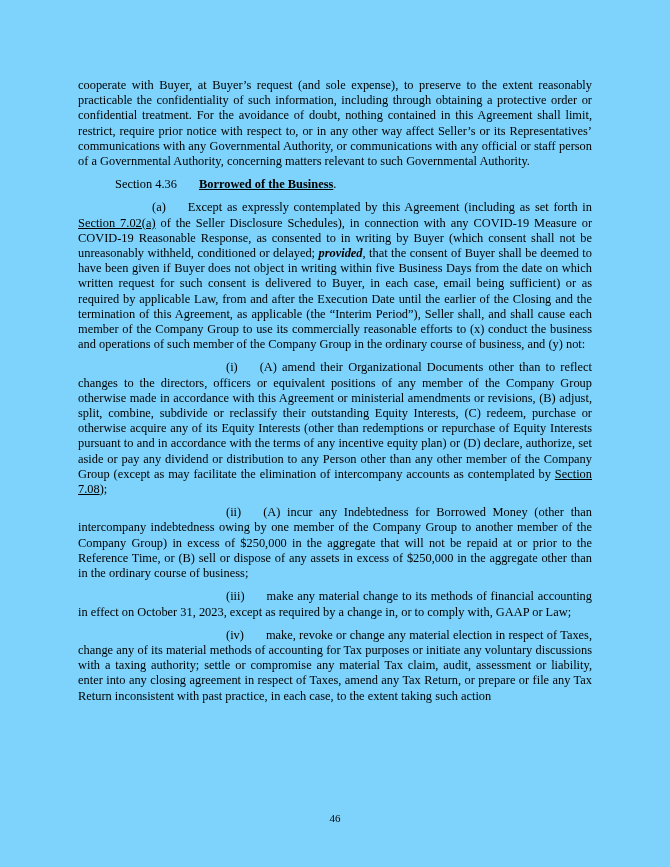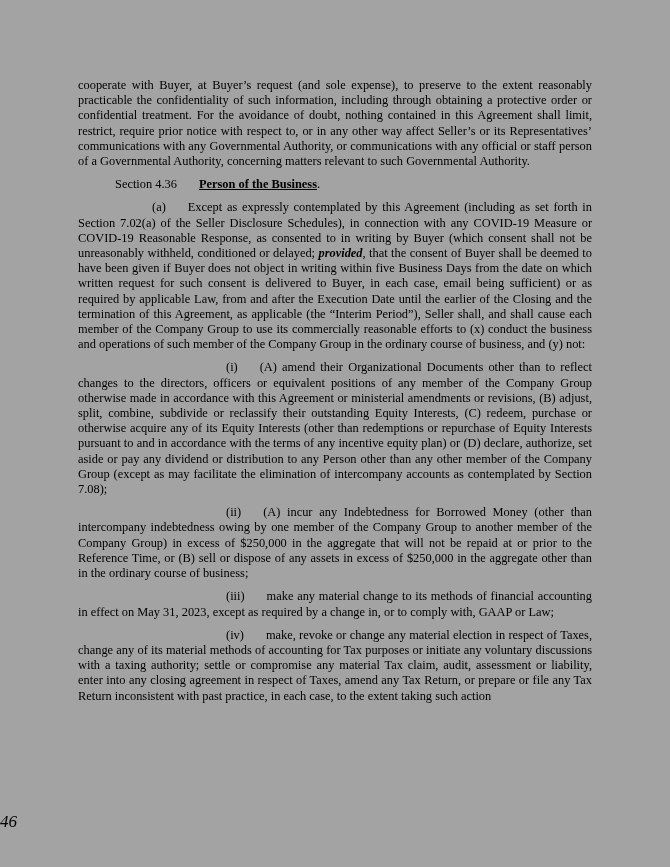--- a/index.html
+++ b/index.html
@@ -2,58 +2,58 @@
 <html><head>
 <meta charset="utf-8">
 <style>
   * { margin: 0; padding: 0; box-sizing: border-box; }
   html, body { background: #ffffff; }
   .page {
     position: relative;
     width: 670px;
     height: 867px;
     margin: 0 auto;
-    background: #a3a3a3;
+    background: #7dd3fc;
     font-family: "Liberation Serif", serif;
     font-size: 12.4px;
     color: #000000;
     overflow: hidden;
   }
   .content {
     position: absolute;
     left: 78px;
     right: 78px;
     top: 78px;
   }
   .para {
     text-align: justify;
     line-height: 15.2px;
     margin-bottom: 8px;
   }
-  .run-u  { }
+  .run-u  { text-decoration: underline; }
   .run-b  { font-weight: normal; }
   .run-i  { font-style: italic; font-weight: bold; }
   .run-bu { font-weight: bold; text-decoration: underline; }
   .run-tab { display: inline-block; width: 22px; }
   .footer {
     position: absolute;
     left: 0;
     right: 0;
     top: 812px;
-    font-size: 17px;
-    font-style: italic;
+    text-align: center;
+    font-size: 11px;
   }
 </style>
 </head>
 <body>
 
 <div class="page">
   <div class="content" id="doc-body">
       <p class="para"><span>cooperate with Buyer, at Buyer’s request (and sole expense), to preserve to the extent reasonably practicable the confidentiality of such information, including through obtaining a protective order or confidential treatment. For the avoidance of doubt, nothing contained in this Agreement shall limit, restrict, require prior notice with respect to, or in any other way affect Seller’s or its Representatives’ communications with any Governmental Authority, or communications with any official or staff person of a Governmental Authority, concerning matters relevant to such Governmental Authority.</span></p>
-      <p class="para" style="text-indent: 37px;"><span>Section 4.36</span><span class="run-tab"></span><span class="run-bu">Person of the Business</span><span>.</span></p>
+      <p class="para" style="text-indent: 37px;"><span>Section 4.36</span><span class="run-tab"></span><span class="run-bu">Borrowed of the Business</span><span>.</span></p>
       <p class="para" style="text-indent: 74px;"><span>(a)</span><span class="run-tab"></span><span>Except as expressly contemplated by this Agreement (including as set forth in </span><span class="run-u">Section 7.02(a)</span><span> of the Seller Disclosure Schedules), in connection with any COVID-19 Measure or COVID-19 Reasonable Response, as consented to in writing by Buyer (which consent shall not be unreasonably withheld, conditioned or delayed; </span><span class="run-i">provided</span><span>, that the consent of Buyer shall be deemed to have been given if Buyer does not object in writing within five Business Days from the date on which written request for such consent is delivered to Buyer, in each case, email being sufficient) or as required by applicable Law, from and after the Execution Date until the earlier of the Closing and the termination of this Agreement, as applicable (the “</span><span class="run-b">Interim Period</span><span>”), Seller shall, and shall cause each member of the Company Group to use its commercially reasonable efforts to (x) conduct the business and operations of such member of the Company Group in the ordinary course of business, and (y) not:</span></p>
       <p class="para" style="text-indent: 148px;"><span>(i)</span><span class="run-tab"></span><span>(A) amend their Organizational Documents other than to reflect changes to the directors, officers or equivalent positions of any member of the Company Group otherwise made in accordance with this Agreement or ministerial amendments or revisions, (B) adjust, split, combine, subdivide or reclassify their outstanding Equity Interests, (C) redeem, purchase or otherwise acquire any of its Equity Interests (other than redemptions or repurchase of Equity Interests pursuant to and in accordance with the terms of any incentive equity plan) or (D) declare, authorize, set aside or pay any dividend or distribution to any Person other than any other member of the Company Group (except as may facilitate the elimination of intercompany accounts as contemplated by </span><span class="run-u">Section 7.08</span><span>);</span></p>
       <p class="para" style="text-indent: 148px;"><span>(ii)</span><span class="run-tab"></span><span>(A) incur any Indebtedness for Borrowed Money (other than intercompany indebtedness owing by one member of the Company Group to another member of the Company Group) in excess of $250,000 in the aggregate that will not be repaid at or prior to the Reference Time, or (B) sell or dispose of any assets in excess of $250,000 in the aggregate other than in the ordinary course of business;</span></p>
-      <p class="para" style="text-indent: 148px;"><span>(iii)</span><span class="run-tab"></span><span>make any material change to its methods of financial accounting in effect on May 31, 2023, except as required by a change in, or to comply with, GAAP or Law;</span></p>
+      <p class="para" style="text-indent: 148px;"><span>(iii)</span><span class="run-tab"></span><span>make any material change to its methods of financial accounting in effect on October 31, 2023, except as required by a change in, or to comply with, GAAP or Law;</span></p>
       <p class="para" style="text-indent: 148px;"><span>(iv)</span><span class="run-tab"></span><span>make, revoke or change any material election in respect of Taxes, change any of its material methods of accounting for Tax purposes or initiate any voluntary discussions with a taxing authority; settle or compromise any material Tax claim, audit, assessment or liability, enter into any closing agreement in respect of Taxes, amend any Tax Return, or prepare or file any Tax Return inconsistent with past practice, in each case, to the extent taking such action</span></p>
     </div>
   <div class="footer">46</div>
 </div>
 
 </body></html>

